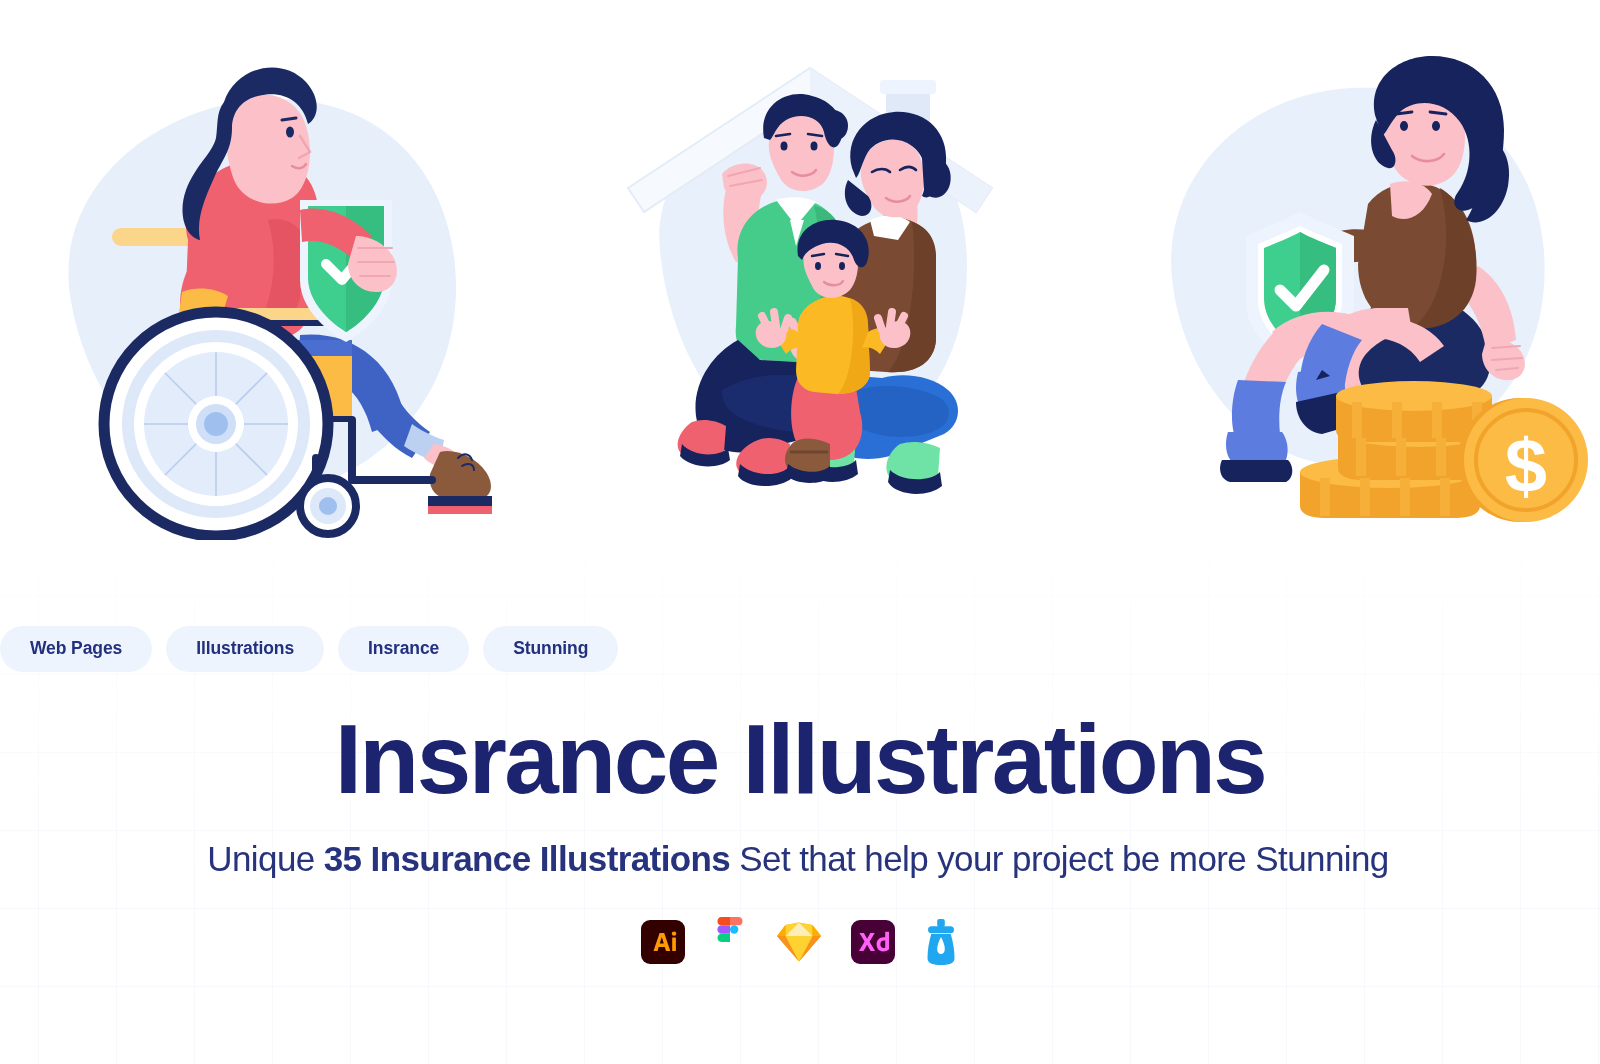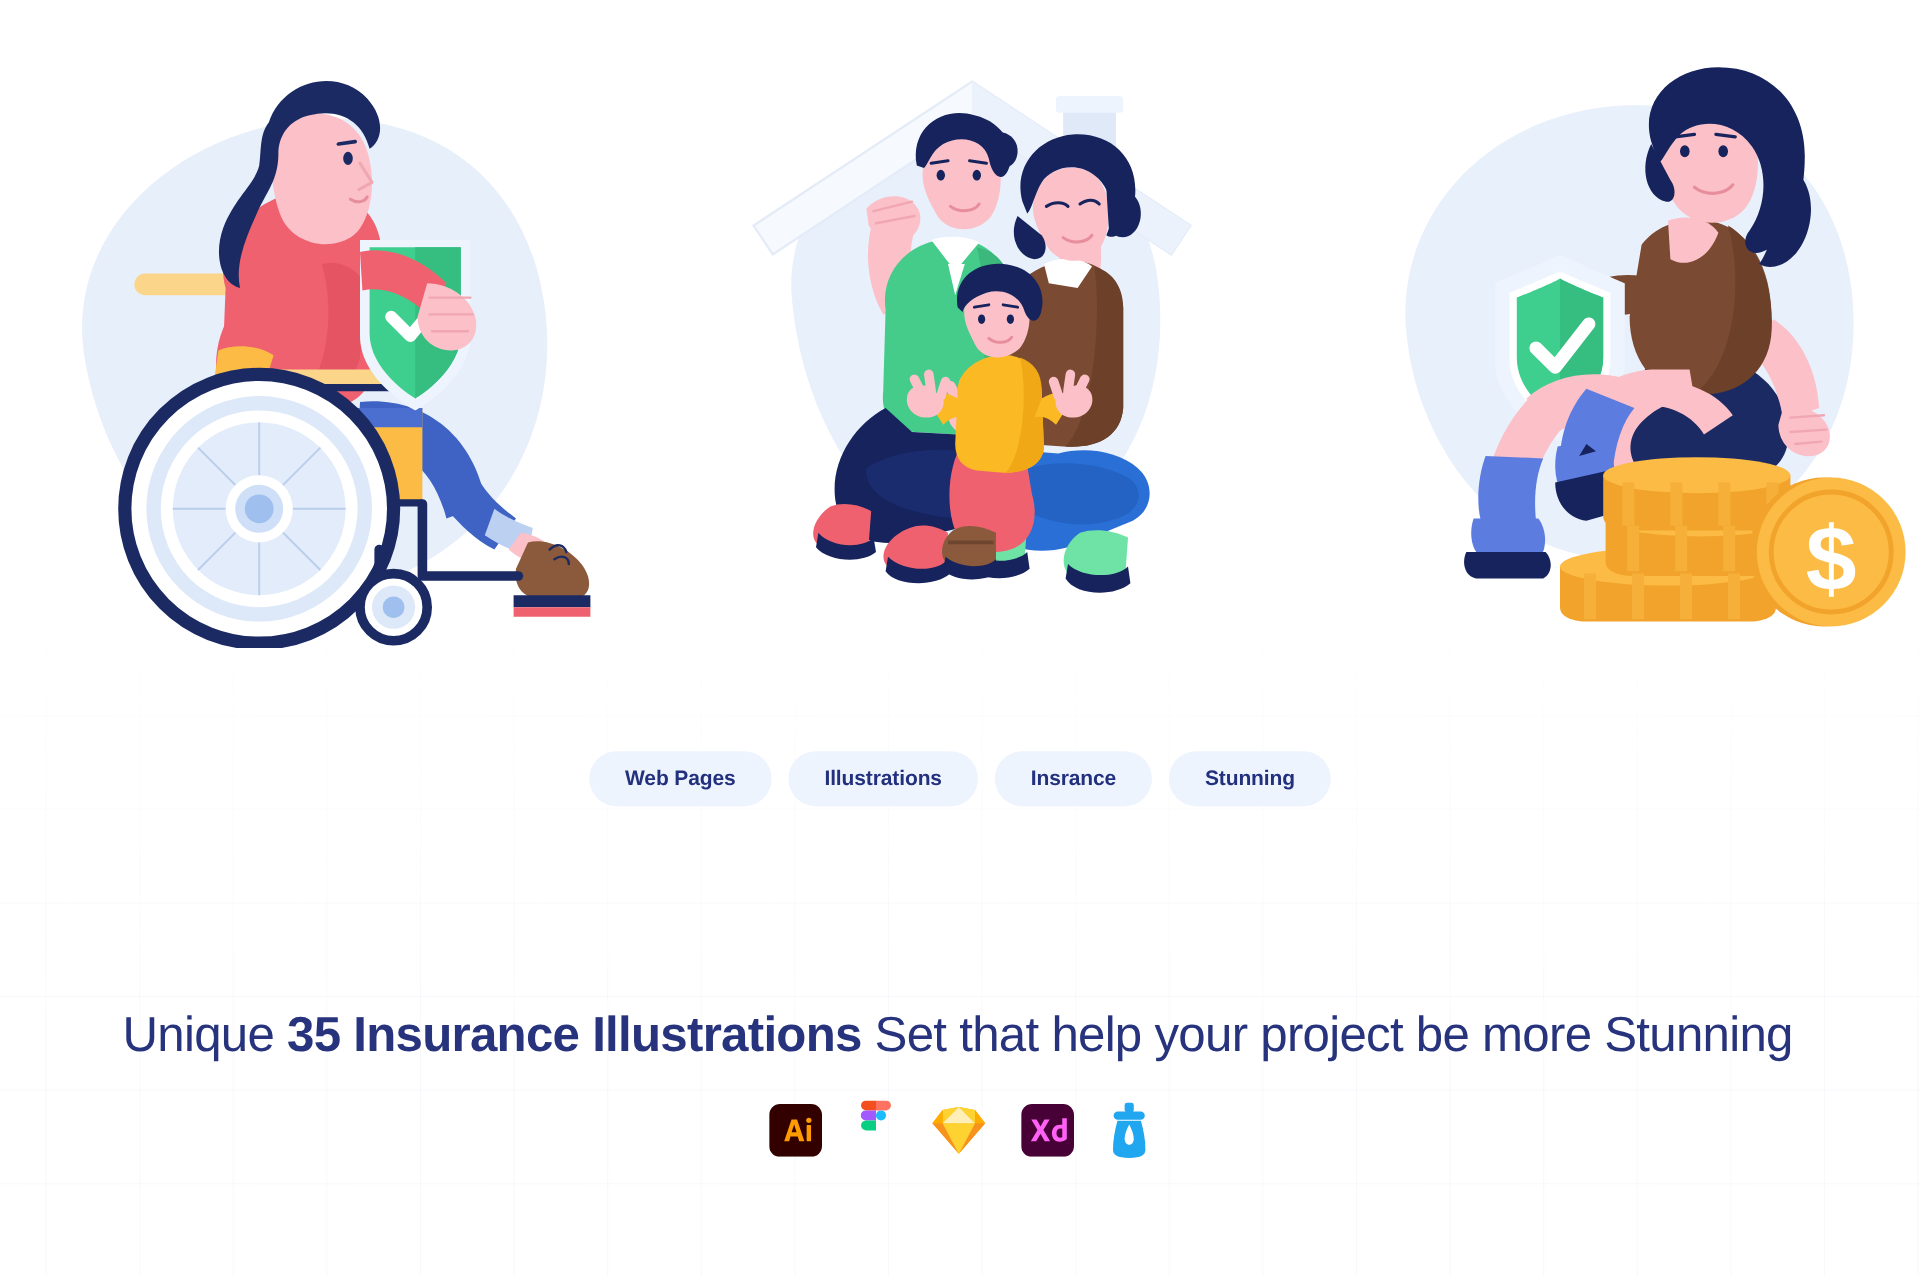--- a/index.html
+++ b/index.html
@@ -47,21 +47,21 @@
   .illo { position: relative; }
   .illo svg { display: block; }
 
   
   #tags {
     position: absolute;
     left: 0;
     top: 626px;
     width: 1600px;
     display: flex;
-    justify-content: center;
+    justify-content: flex-start;
     align-items: center;
     gap: 14px;
   }
   .pill {
     background: #eef4fd;
     color: #22307e;
     border-radius: 28px;
     padding: 14px 30px;
     font-size: 17.5px;
     font-weight: 700;
@@ -85,21 +85,21 @@
     white-space: nowrap;
   }
 
   
   #subtitle {
     position: absolute;
     left: 0; top: 838px;
     width: 1596px;
     text-align: center;
     color: #27337c;
-    font-size: 41px;
+    font-size: 35px;
     font-weight: 400;
     letter-spacing: -0.6px;
     line-height: 1.2;
     white-space: nowrap;
   }
   #subtitle .strong { font-weight: 700; }
 
   
   #app-icons {
     position: absolute;
@@ -407,20 +407,21 @@
 
   </div>
 
   <div id="tags">
     <div class="pill">Web Pages</div>
     <div class="pill">Illustrations</div>
     <div class="pill">Insrance</div>
     <div class="pill">Stunning</div>
   </div>
 
+  <div id="headline">Insrance Illustrations</div>
 
   <div id="subtitle"><span>Unique </span><span class="strong">35 Insurance Illustrations</span><span> Set that help your project be more Stunning</span></div>
 
   <div id="app-icons">
 
     <svg class="app-icon" width="44" height="44" viewBox="0 0 44 44" xmlns="http://www.w3.org/2000/svg">
       <rect x="0" y="0" width="44" height="44" rx="9" fill="#330000"></rect>
       <path d="M12.5 31 L18.6 13 L23.2 13 L29.3 31 L25 31 L23.8 27.1 L17.7 27.1 L16.6 31 Z M18.7 23.6 L22.8 23.6 L20.8 17.1 Z" fill="#ff9a00"></path>
       <rect x="31.2" y="17.6" width="3.7" height="13.4" rx="0.5" fill="#ff9a00"></rect>
       <circle cx="33.05" cy="13.6" r="2.2" fill="#ff9a00"></circle>

